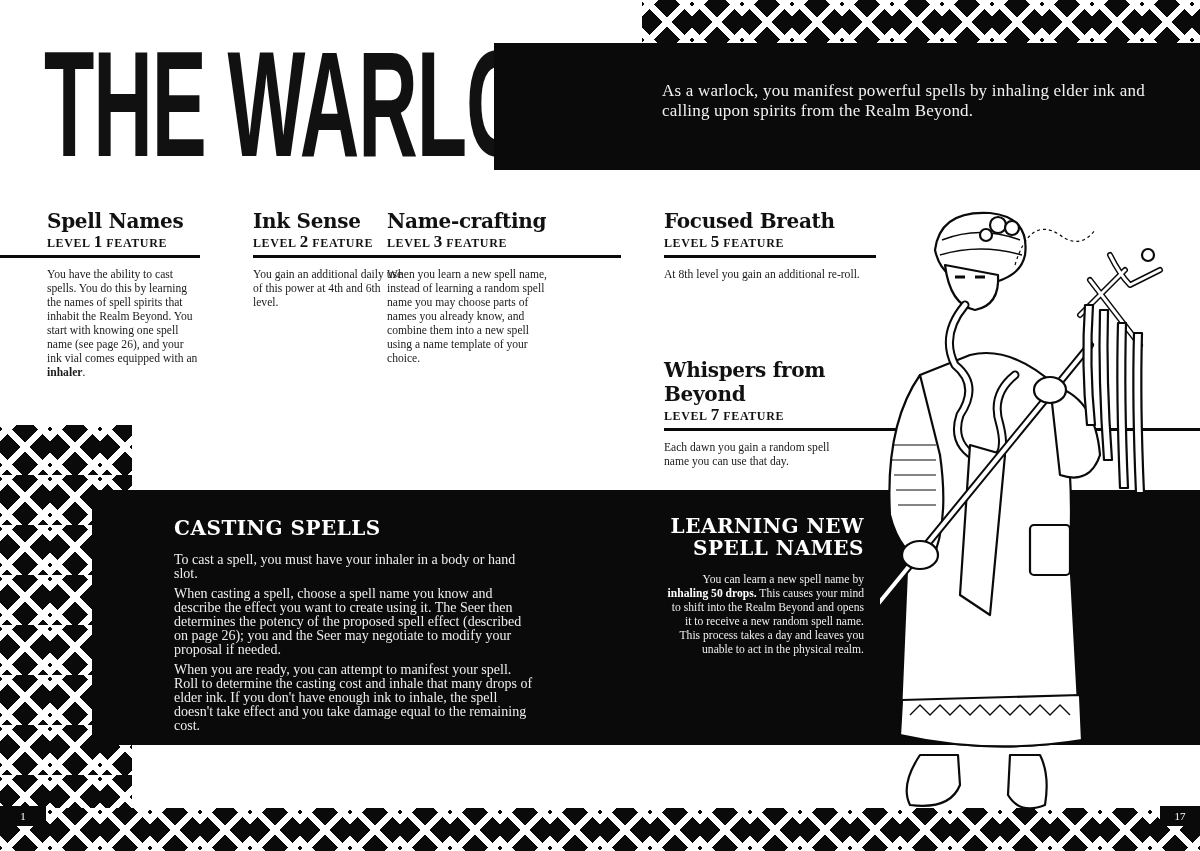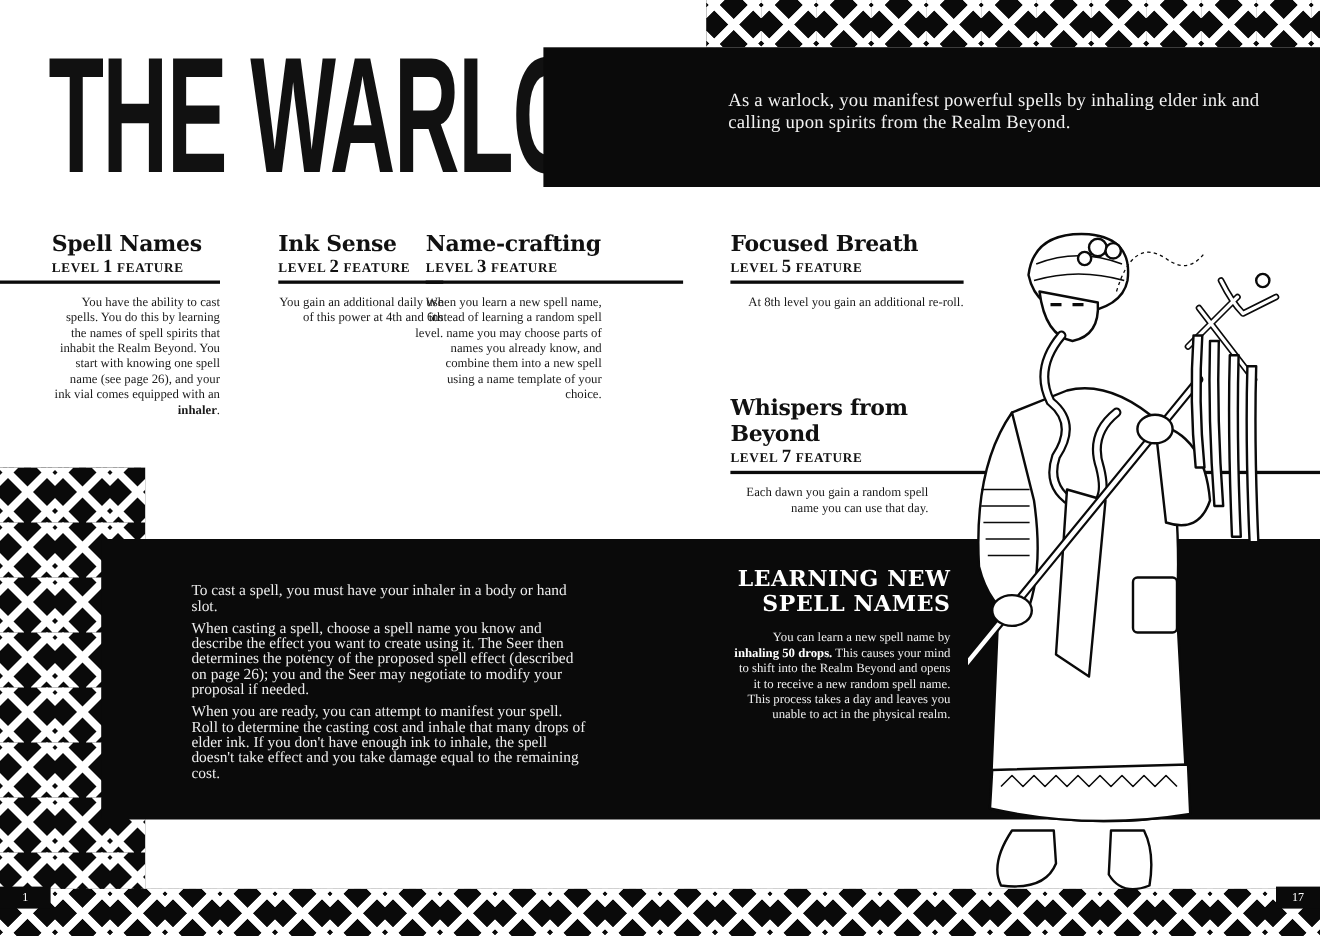--- a/index.html
+++ b/index.html
@@ -22,21 +22,21 @@
     transform:scaleX(0.55); transform-origin:left top; white-space:nowrap;
   }
   .intro-box { position:absolute; left:494px; top:43px; width:706px; height:127px; background:#0a0a0a; }
   .intro-text { position:absolute; left:168px; top:38px; width:520px; color:#f2f2f2; font-family:"Liberation Serif", serif; font-size:17px; line-height:20px; letter-spacing:0.2px; }
   .feature { position:absolute; }
   .feature h2 { margin:0; font-family:"DejaVu Serif", serif; font-weight:700; font-size:20px; line-height:24px; letter-spacing:-0.3px; }
   .feature .lvl { font-family:"Liberation Serif", serif; font-weight:700; font-size:12px; letter-spacing:0.6px; text-transform:uppercase; line-height:18px; }
   .feature .lvl .num { font-size:17px; }
   .feature .rule { height:3px; background:#0a0a0a; margin-top:3px; }
   .feature .body { margin-top:10px; font-family:"Liberation Serif", serif; font-size:11.6px; line-height:14px; color:#1a1a1a; }
-  .feature .body p { margin:0 0 6px 0;text-align:right; }
+  .feature .body p { margin:0 0 6px 0; }
   .dark-box { position:absolute; left:92px; top:490px; width:1108px; height:255px; background:#0a0a0a; }
   .dark-box h3 { margin:0; color:#fff; font-family:"DejaVu Serif", serif; font-weight:700; font-size:20px; line-height:22px; letter-spacing:0.5px; text-transform:uppercase; }
   .casting { position:absolute; left:82px; top:27px; width:360px; }
   .casting .body { margin-top:14px; color:#eee; font-family:"Liberation Serif", serif; font-size:14px; line-height:14px; }
   .casting .body p { margin:0 0 6px 0; }
   .learning { position:absolute; left:572px; top:25px; width:200px;text-align:right; }
   .learning .body { margin-top:14px; color:#eee; font-family:"Liberation Serif", serif; font-size:11.6px; line-height:14px; }
   .learning .body b { color:#fff; }
   .page-num { position:absolute; top:806px; height:20px; background:#0a0a0a; color:#fff; font-family:"Liberation Serif", serif; font-size:11px; line-height:20px; text-align:center; }
   .pn-left { left:0; width:46px; }
@@ -116,20 +116,21 @@
     <span>FEATURE</span>
   </div>
   <div class="rule" style="width:536px;"></div>
   <div class="body" style="width:180px;">
     <p>Each dawn you gain a random spell name you can use that day.</p>
   </div>
 </div>
 
 <div class="dark-box">
   <div class="casting">
+    <h3>CASTING SPELLS</h3>
     <div class="body">
       <p>To cast a spell, you must have your inhaler in a body or hand slot.</p>
       <p>When casting a spell, choose a spell name you know and describe the effect you want to create using it. The Seer then determines the potency of the proposed spell effect (described on page 26); you and the Seer may negotiate to modify your proposal if needed.</p>
       <p>When you are ready, you can attempt to manifest your spell. Roll to determine the casting cost and inhale that many drops of elder ink. If you don't have enough ink to inhale, the spell doesn't take effect and you take damage equal to the remaining cost.</p>
     </div>
   </div>
   <div class="learning">
     <h3>
       <span>LEARNING NEW</span><br>
       <span>SPELL NAMES</span>

